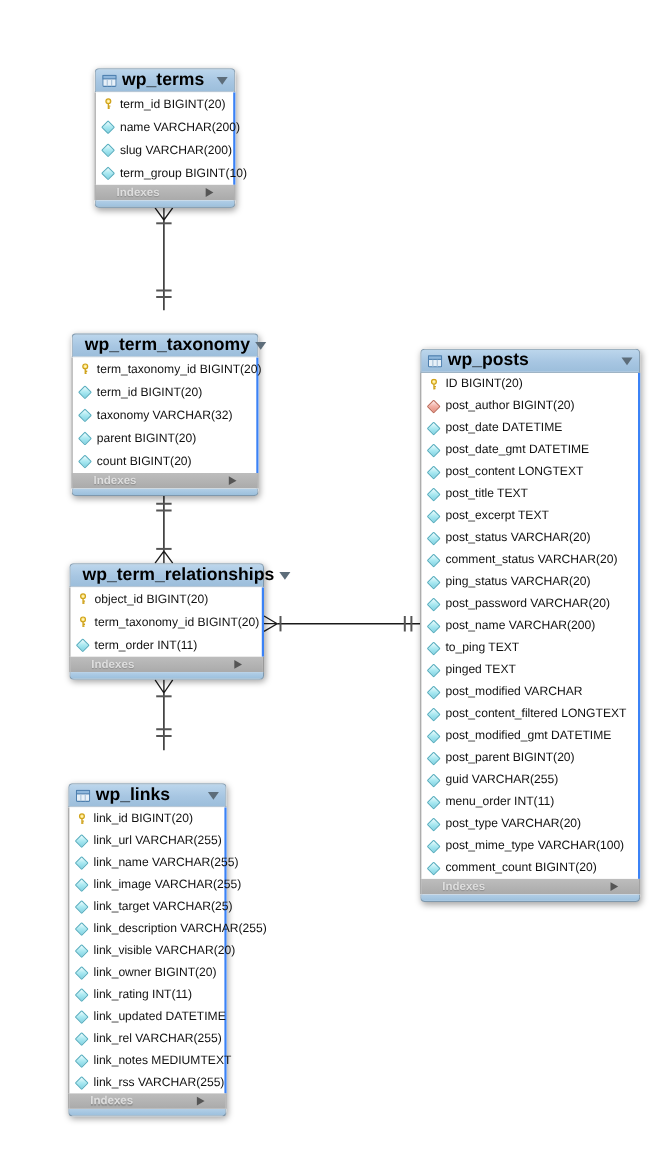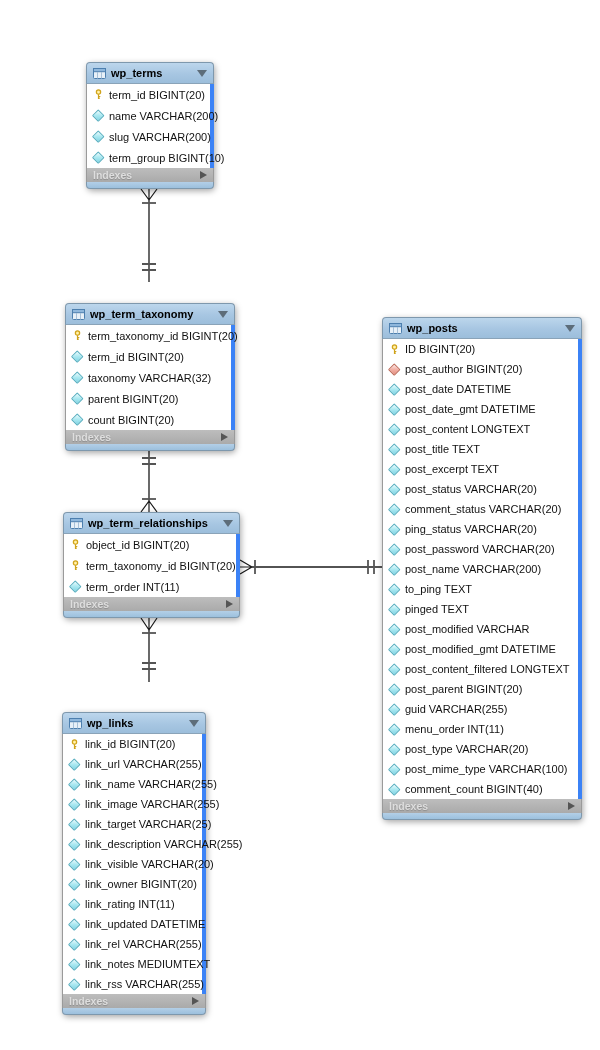--- a/index.html
+++ b/index.html
@@ -4,33 +4,33 @@
 <style>
   html,body{margin:0;padding:0;background:#ffffff;}
   body{font-family:"Liberation Sans", sans-serif;}
   #canvas{position:relative;width:600px;height:1050px;background:#ffffff;overflow:hidden;}
   #wires{position:absolute;left:0;top:0;z-index:1;}
 
   .table{position:absolute;z-index:2;border-radius:5px;box-shadow:1px 2px 6px rgba(0,0,0,.35);}
   .t-head{height:22px;display:flex;align-items:center;gap:5px;padding:0 6px;
           background:linear-gradient(180deg,#bcd6ec 0%,#a7c6e2 55%,#9cbedb 100%);
           border:1px solid #7e98ad;border-bottom:1px solid #8aa3b8;border-radius:4px 4px 0 0;box-sizing:border-box;}
-  .t-title{font-size:11px;font-weight:bold;color:#000;flex:1;white-space:nowrap;}
+  .t-title{font-size:16px;font-weight:bold;color:#000;flex:1;white-space:nowrap;}
   .tri-down{width:0;height:0;border-left:5px solid transparent;border-right:5px solid transparent;
             border-top:7px solid #5d6d7a;flex:none;}
-  .t-body{background:#ffffff;border-left:1px solid #9a9a9a;border-right:4px solid #3b82f6;}
+  .t-body{background:#ffffff;border-left:1px solid #9a9a9a;border-right:2px solid #3b82f6;}
   .field-row{height:21px;display:flex;align-items:center;gap:5px;padding:0 5px;box-sizing:border-box;}
   .rh20 .field-row{height:20px;text-align:right;}
   .ftext{font-size:11px;color:#111;white-space:nowrap;}
   .ic{width:12px;height:12px;display:inline-flex;align-items:center;justify-content:center;flex:none;}
   .column-icon::before{content:"";width:6.5px;height:6.5px;transform:rotate(45deg);border-radius:1px;
        background:linear-gradient(135deg,#eefcfe 0%,#aeeaf2 45%,#7fd4e4 100%);border:1px solid #56aebf;}
   .fk-column-icon::before{content:"";width:6.5px;height:6.5px;transform:rotate(45deg);border-radius:1px;
        background:linear-gradient(135deg,#fdecec 0%,#f3b3a8 45%,#e68d7e 100%);border:1px solid #bd6a58;}
-  .t-indexes{height:14px;display:flex;align-items:center;justify-content:space-between;padding:0 6px;
+  .t-indexes{height:14px;display:flex;align-items:center;justify-content:space-between;padding:0 19px;
        background:linear-gradient(180deg,#bdbdbd,#aaaaaa);border-left:1px solid #9a9a9a;border-right:1px solid #9a9a9a;box-sizing:border-box;}
   .idx-label{font-size:10.5px;font-weight:bold;color:#dedede;text-shadow:0 1px 1px #8c8c8c;}
   .tri-right{width:0;height:0;border-top:4.5px solid transparent;border-bottom:4.5px solid transparent;
              border-left:7px solid #555;}
   .t-foot{height:7px;background:linear-gradient(180deg,#b3cfe7,#9cc0dd);
           border:1px solid #7e98ad;border-top:none;border-radius:0 0 4px 4px;box-sizing:border-box;}
 
   
   #t0{left:86px;top:62px;width:128px;}
   #t1{left:65px;top:282px;width:170px;margin-top:21px;}
@@ -357,49 +357,49 @@
         <div class="field-row">
           <span class="ic column-icon"></span>
           <span class="ftext">pinged TEXT</span>
         </div>
         <div class="field-row">
           <span class="ic column-icon"></span>
           <span class="ftext">post_modified VARCHAR</span>
         </div>
         <div class="field-row">
           <span class="ic column-icon"></span>
+          <span class="ftext">post_content_filtered LONGTEXT</span>
+        </div>
+        <div class="field-row">
+          <span class="ic column-icon"></span>
           <span class="ftext">post_modified_gmt DATETIME</span>
         </div>
         <div class="field-row">
           <span class="ic column-icon"></span>
-          <span class="ftext">post_content_filtered LONGTEXT</span>
-        </div>
-        <div class="field-row">
-          <span class="ic column-icon"></span>
           <span class="ftext">post_parent BIGINT(20)</span>
         </div>
         <div class="field-row">
           <span class="ic column-icon"></span>
           <span class="ftext">guid VARCHAR(255)</span>
         </div>
         <div class="field-row">
           <span class="ic column-icon"></span>
           <span class="ftext">menu_order INT(11)</span>
         </div>
         <div class="field-row">
           <span class="ic column-icon"></span>
           <span class="ftext">post_type VARCHAR(20)</span>
         </div>
         <div class="field-row">
           <span class="ic column-icon"></span>
           <span class="ftext">post_mime_type VARCHAR(100)</span>
         </div>
         <div class="field-row">
           <span class="ic column-icon"></span>
-          <span class="ftext">comment_count BIGINT(40)</span>
+          <span class="ftext">comment_count BIGINT(20)</span>
         </div>
       </div>
     <div class="t-indexes">
       <span class="idx-label">Indexes</span>
       <span class="tri-right"></span>
     </div>
     <div class="t-foot"></div>
   </div>
 
 </div>

